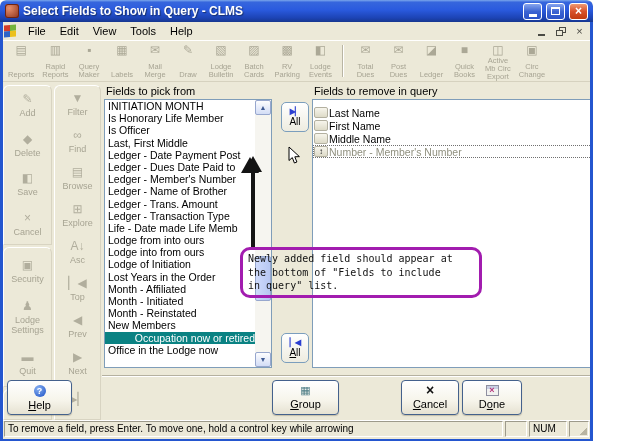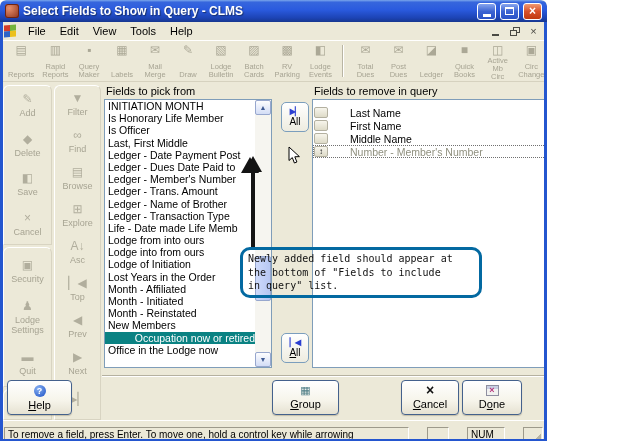--- a/index.html
+++ b/index.html
@@ -1,16 +1,16 @@
 <!DOCTYPE html>
 <html><head>
 <meta charset="utf-8">
 <style>
   html,body{margin:0;padding:0;background:#fff;}
-  .window{position:relative;width:547px;height:441px;background:#ece9d8;overflow:hidden;
+  .window{position:relative;width:593px;height:441px;background:#ece9d8;overflow:hidden;
           font-family:"Liberation Sans",sans-serif;border-radius:6px 6px 0 0;}
 
   
   .edge{position:absolute;background:#2456cf;z-index:60;}
   .edge-l{left:0;top:22px;bottom:0;width:3px;}
   .edge-r{right:0;top:22px;bottom:0;width:3px;}
   .edge-b{left:0;right:0;bottom:0;height:2px;}
 
   
   .titlebar{position:absolute;top:0;left:0;right:0;height:22px;display:flex;align-items:center;gap:4px;
@@ -83,21 +83,21 @@
   #include-list{left:312px;width:327px;height:269px;}
   .items{position:absolute;left:0;top:0;right:16px;bottom:0;overflow:hidden;}
   .pick-item{height:12.2px;line-height:12.2px;font-size:10.5px;padding-left:3px;white-space:nowrap;color:#000;}
   .pick-item.selected{background:#0a8283;color:#fff;text-align:right;}
 
   .inc-rows{position:absolute;left:0;top:0;right:16px;bottom:0;overflow:hidden;padding-top:6px;box-sizing:border-box;}
   .inc-row{display:flex;align-items:center;height:13px;font-size:10.5px;color:#000;}
   .grip{width:14px;height:11px;margin-left:1px;flex:none;background:linear-gradient(180deg,#f7f5ec,#dedbc8);
     border:1px solid #b3b0a0;border-radius:2px;box-sizing:border-box;font-size:8px;line-height:9px;
     text-align:center;color:#222;}
-  .inc-label{margin-left:22px;white-space:nowrap;}
+  .inc-label{margin-left:1px;white-space:nowrap;}
   .inc-row.moving{outline:1px dotted #707070;outline-offset:-1px;}
   .inc-row.moving .inc-label{color:#90907f;}
 
   
   .sb{position:absolute;top:0;right:0;bottom:0;width:16px;background:#f6f5f0;}
   .sb-btn{position:absolute;left:0;right:0;height:15px;background:linear-gradient(180deg,#fdfdfe,#d3ddf6);
     border:1px solid #97a7ce;border-radius:2px;box-sizing:border-box;color:#3f5a93;font-size:7px;
     line-height:13px;text-align:center;}
   .sb-up{top:0;} .sb-down{bottom:0;}
   .sb-thumb{position:absolute;left:0;right:0;top:156px;height:45px;border-radius:2px;
@@ -108,21 +108,21 @@
     background:linear-gradient(180deg,#ffffff,#eeece0);border:1px solid #7b9ebd;border-radius:5px;
     display:flex;flex-direction:column;align-items:center;justify-content:center;}
   #all-top{top:20px;} #all-bottom{top:251px;}
   .all-icon{color:#2b3fd1;font-size:8px;line-height:9px;font-weight:bold;letter-spacing:-1px;}
   .all-label{font-size:10px;line-height:11px;color:#000;}
 
   
   .ann-head{position:absolute;left:244px;top:74px;width:0;height:0;z-index:20;
     border-left:9px solid transparent;border-right:9px solid transparent;border-bottom:16px solid #141414;}
   .ann-shaft{position:absolute;left:251px;top:88px;width:4px;height:77px;background:#141414;z-index:20;}
-  .ann-box{position:absolute;left:240px;top:165px;width:226px;border:3px solid #0369a1;border-radius:10px;
+  .ann-box{position:absolute;left:240px;top:165px;width:226px;border:3px solid #a21caf;border-radius:10px;
     padding:2px 5px;font-family:"DejaVu Sans Mono",monospace;font-size:10px;line-height:13.5px;
     white-space:pre-line;color:#111;z-index:20;}
   .cursor{position:absolute;left:288px;top:64px;z-index:30;}
 
   
   .footer-divider{position:absolute;left:102px;right:2px;top:293px;height:0;
     border-top:1px solid #b5b1a0;border-bottom:1px solid #fff;}
   .xp-btn{position:absolute;top:298px;height:35px;box-sizing:border-box;border:1px solid #44618c;
     border-radius:4px;background:linear-gradient(180deg,#ffffff 0%,#f6f4ea 60%,#e6e2d2 100%);
     box-shadow:inset 0 1px 0 #fff,0 1px 1px rgba(120,110,80,.35);display:flex;flex-direction:column;
@@ -134,21 +134,21 @@
   .i-help{width:12px;height:12px;border-radius:50%;color:#fff;font-size:9px;font-weight:bold;line-height:12px;
     text-align:center;background:radial-gradient(circle at 35% 30%,#86b0f2,#1b4fc4);}
   .i-group{color:#4e7d86;font-size:11px;line-height:11px;}
   .i-cancel{color:#111;font-size:14px;line-height:11px;font-weight:bold;}
   .i-done{width:13px;height:11px;box-sizing:border-box;border:1px solid #8f8fa0;color:#b5337a;font-size:9px;
     line-height:8px;font-weight:bold;text-align:center;
     background:linear-gradient(180deg,#c8cfe2 0 3px,#f2f2f0 3px);}
 
   
   .statusbar{position:absolute;left:3px;right:3px;top:420px;height:19px;background:#ece9d8;display:flex;
-    gap:18px;padding:6px 1px 0;box-sizing:border-box;border-top:1px solid #fff;}
+    gap:2px;padding:0 1px 0;box-sizing:border-box;border-top:1px solid #fff;}
   .pane{box-sizing:border-box;height:16px;border:1px solid;border-color:#9d9a8b #fff #fff #9d9a8b;
     font-size:10px;line-height:14px;padding:0 3px;color:#000;}
   #pane-msg{flex:1;white-space:nowrap;overflow:hidden;}
   #pane-a{width:22px;} #pane-num{width:38px;text-align:left;} #pane-b{width:20px;position:relative;}
   #pane-b::after{content:"";position:absolute;right:1px;bottom:1px;width:8px;height:8px;
     background:linear-gradient(135deg,transparent 55%,#b8b4a2 55%);}
 </style>
 </head>
 <body>
 
@@ -377,22 +377,22 @@
     <div class="listbox" id="pick-list">
       <div class="items">
 
       <div class="pick-item">INITIATION MONTH</div>
           <div class="pick-item">Is Honorary Life Member</div>
           <div class="pick-item">Is Officer</div>
           <div class="pick-item">Last, First Middle</div>
           <div class="pick-item">Ledger - Date Payment Post</div>
           <div class="pick-item">Ledger - Dues Date Paid to</div>
           <div class="pick-item">Ledger - Member's Number</div>
+          <div class="pick-item">Ledger - Name of Brother</div>
           <div class="pick-item">Ledger - Trans. Amount</div>
-          <div class="pick-item">Ledger - Name of Brother</div>
           <div class="pick-item">Ledger - Transaction Type</div>
           <div class="pick-item">Life - Date made Life Memb</div>
           <div class="pick-item">Lodge from into ours</div>
           <div class="pick-item">Lodge into from ours</div>
           <div class="pick-item">Lodge of Initiation</div>
           <div class="pick-item">Lost Years in the Order</div>
           <div class="pick-item">Month - Affiliated</div>
           <div class="pick-item">Month - Initiated</div>
           <div class="pick-item">Month - Reinstated</div>
           <div class="pick-item">New Members</div>

